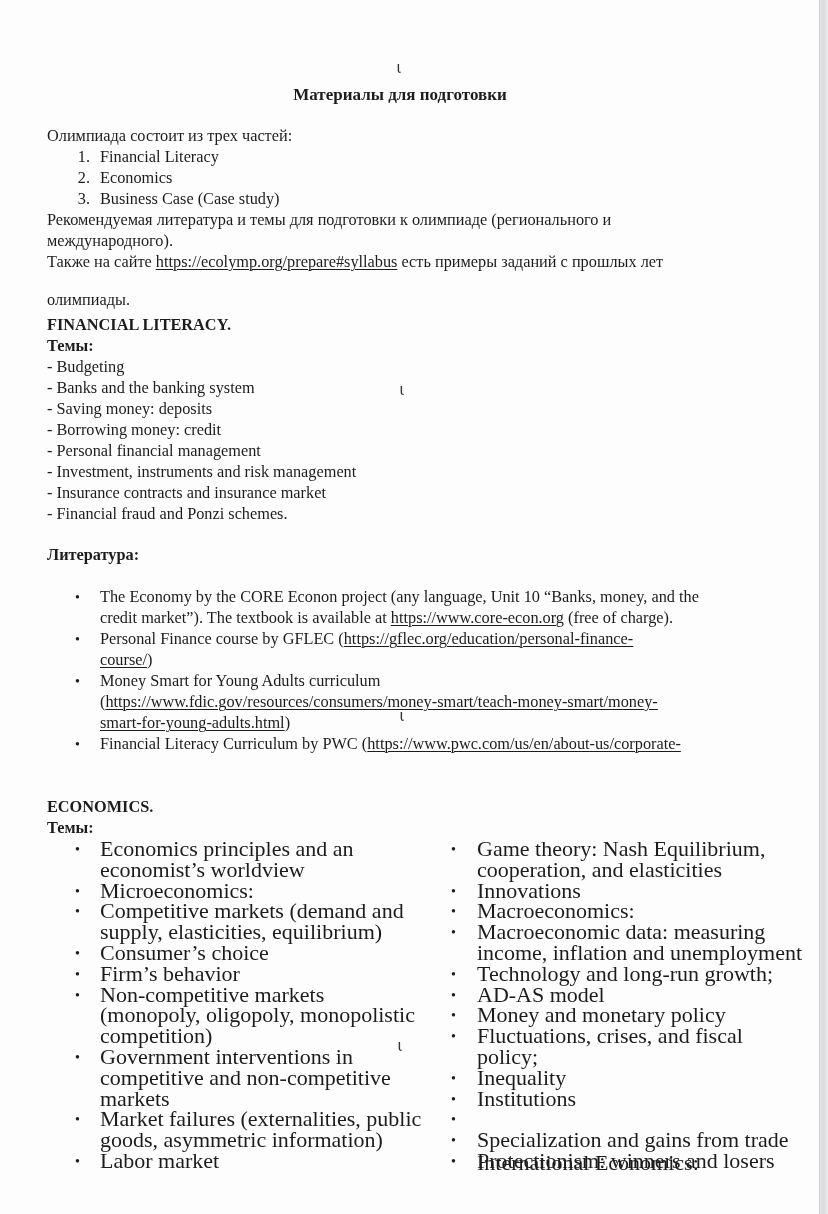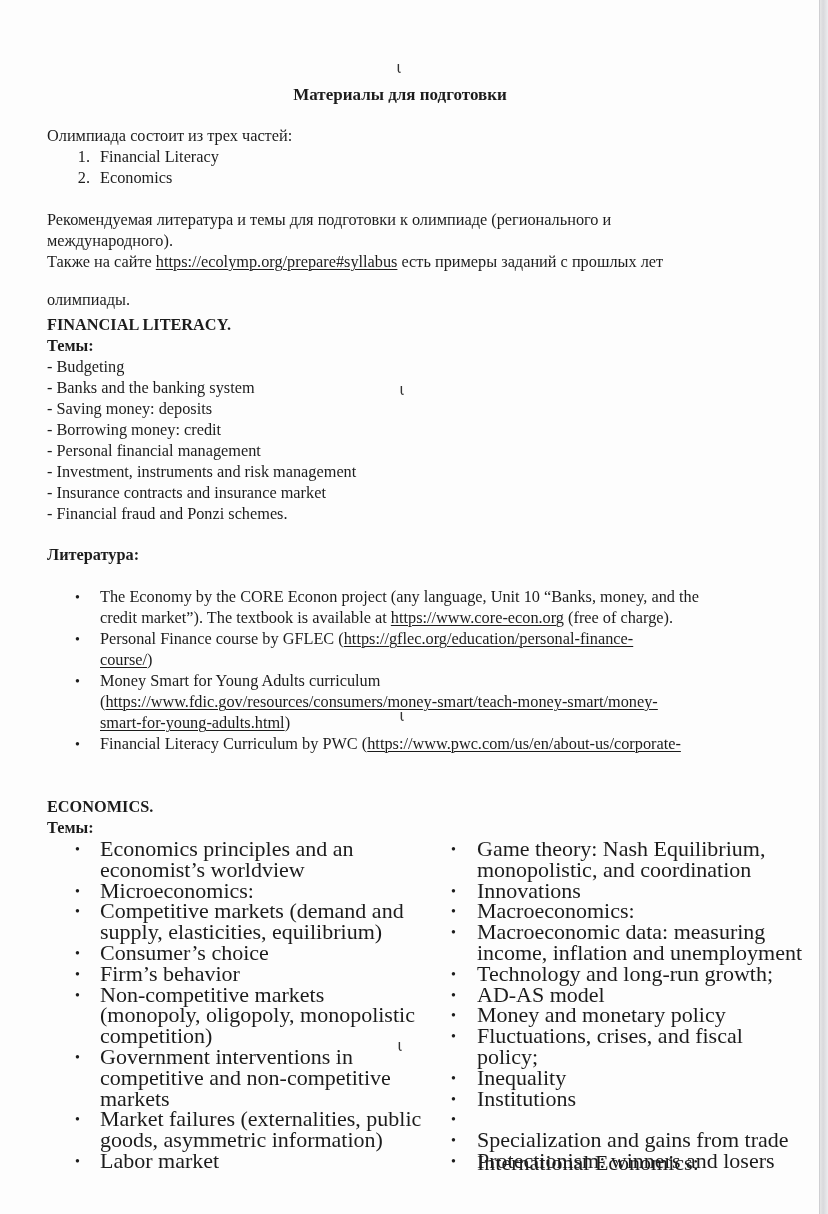--- a/index.html
+++ b/index.html
@@ -42,20 +42,21 @@
   <span class="mark" style="left:397px;top:60px;">ɩ</span>
   <span class="mark" style="left:400px;top:382px;">ɩ</span>
   <span class="mark" style="left:400px;top:708px;">ɩ</span>
   <span class="mark" style="left:398px;top:1038px;">ɩ</span>
 
   <div class="title">Материалы для подготовки</div>
 
   <div class="txt" style="left:47px;top:126px;">Олимпиада состоит из трех частей:</div>
   <div class="txt" style="left:64px;top:147px;"><span class="num">1.</span><span>Financial Literacy</span></div>
   <div class="txt" style="left:64px;top:168px;"><span class="num">2.</span><span>Economics</span></div>
+  <div class="txt" style="left:64px;top:189px;"><span class="num">3.</span><span>Business Case (Case study)</span></div>
   <div class="txt" style="left:47px;top:210px;">Рекомендуемая литература и темы для подготовки к олимпиаде (регионального и</div>
   <div class="txt" style="left:47px;top:231px;">международного).</div>
   <div class="txt" style="left:47px;top:252px;"><span>Также на сайте </span><span class="u">https://ecolymp.org/prepare#syllabus</span><span> есть примеры заданий с прошлых лет</span></div>
   <div class="txt" style="left:47px;top:290px;">олимпиады.</div>
 
   <div class="txt b" style="left:47px;top:315px;">FINANCIAL LITERACY.</div>
   <div class="txt b" style="left:47px;top:336px;">Темы:</div>
   <div class="txt" style="left:47px;top:357px;">- Budgeting</div>
   <div class="txt" style="left:47px;top:378px;">- Banks and the banking system</div>
   <div class="txt" style="left:47px;top:399px;">- Saving money: deposits</div>
@@ -109,21 +110,21 @@
       <div class="item" style="left: 100px; top: 1088.6px;">markets</div>
       <span class="bullet" style="left: 75px; top: 1112.4px;">•</span>
       <div class="item" style="left: 100px; top: 1109.4px;">Market failures (externalities, public</div>
       <div class="item" style="left: 100px; top: 1130.2px;">goods, asymmetric information)</div>
       <span class="bullet" style="left: 75px; top: 1154px;">•</span>
       <div class="item" style="left: 100px; top: 1151px;">Labor market</div>
     </div>
   <div id="col-right">
       <span class="bullet" style="left: 451px; top: 842px;">•</span>
       <div class="item" style="left: 477px; top: 839px;">Game theory: Nash Equilibrium,</div>
-      <div class="item" style="left: 477px; top: 859.8px;">monopolistic, and coordination</div>
+      <div class="item" style="left: 477px; top: 859.8px;">cooperation, and elasticities</div>
       <span class="bullet" style="left: 451px; top: 883.6px;">•</span>
       <div class="item" style="left: 477px; top: 880.6px;">Innovations</div>
       <span class="bullet" style="left: 451px; top: 904.4px;">•</span>
       <div class="item" style="left: 477px; top: 901.4px;">Macroeconomics:</div>
       <span class="bullet" style="left: 451px; top: 925.2px;">•</span>
       <div class="item" style="left: 477px; top: 922.2px;">Macroeconomic data: measuring</div>
       <div class="item" style="left: 477px; top: 943px;">income, inflation and unemployment</div>
       <span class="bullet" style="left: 451px; top: 966.8px;">•</span>
       <div class="item" style="left: 477px; top: 963.8px;">Technology and long-run growth;</div>
       <span class="bullet" style="left: 451px; top: 987.6px;">•</span>

